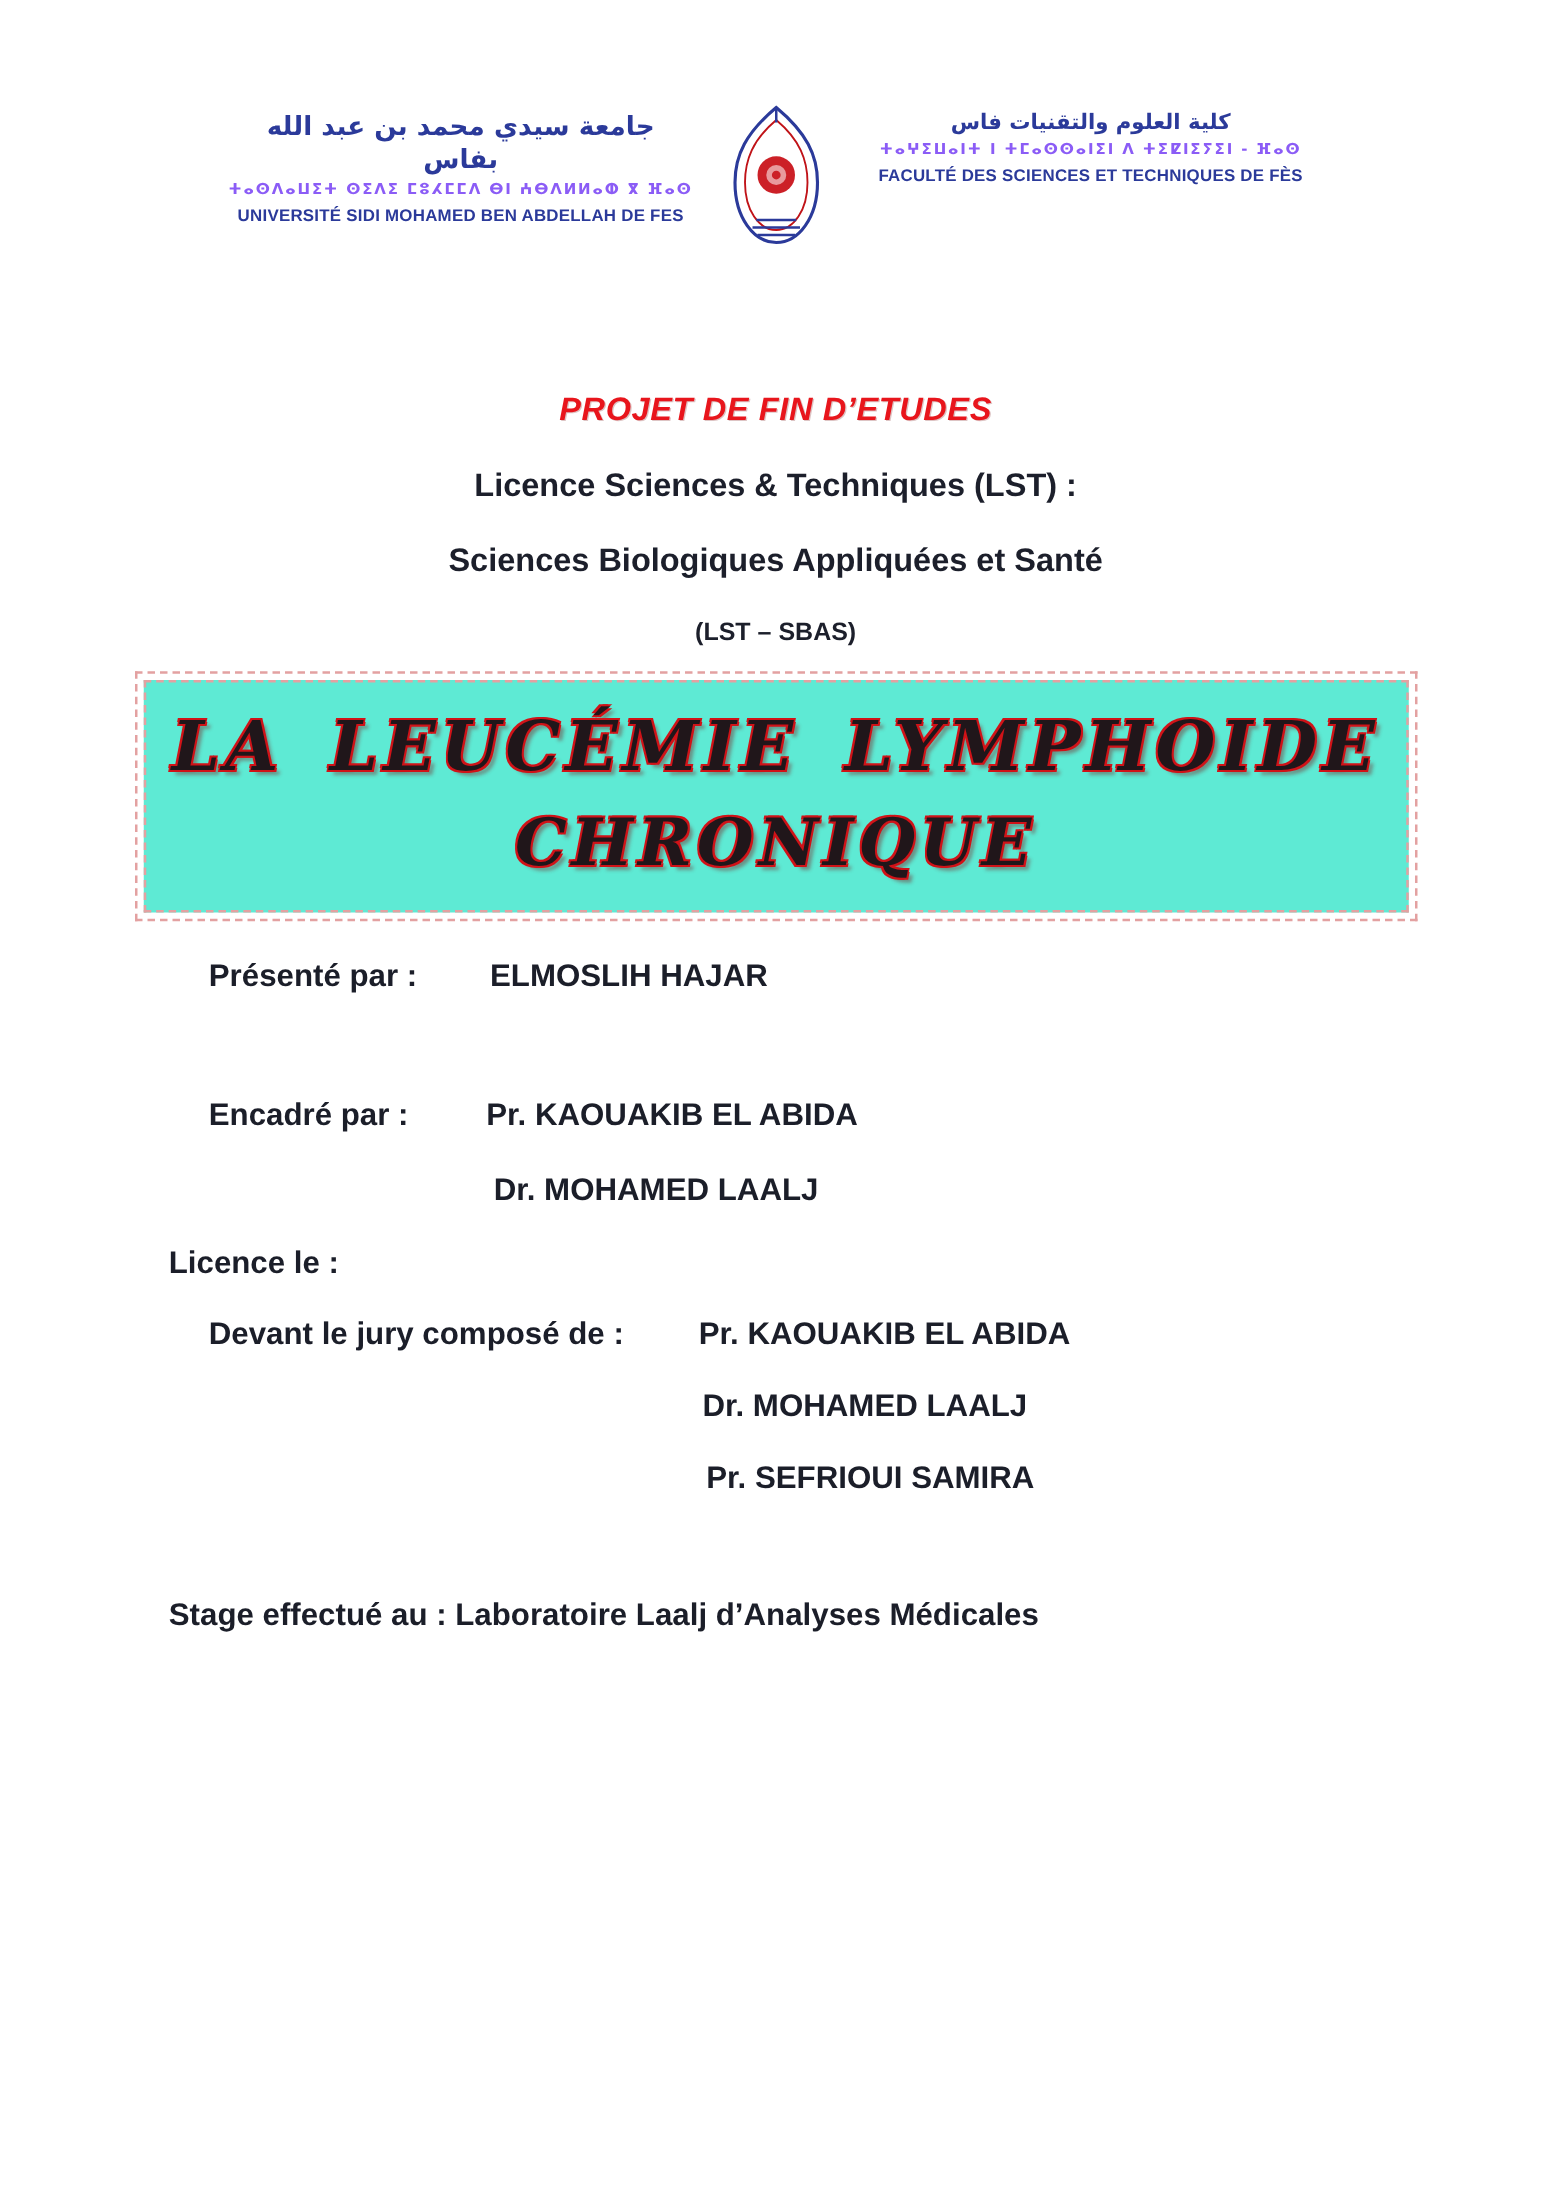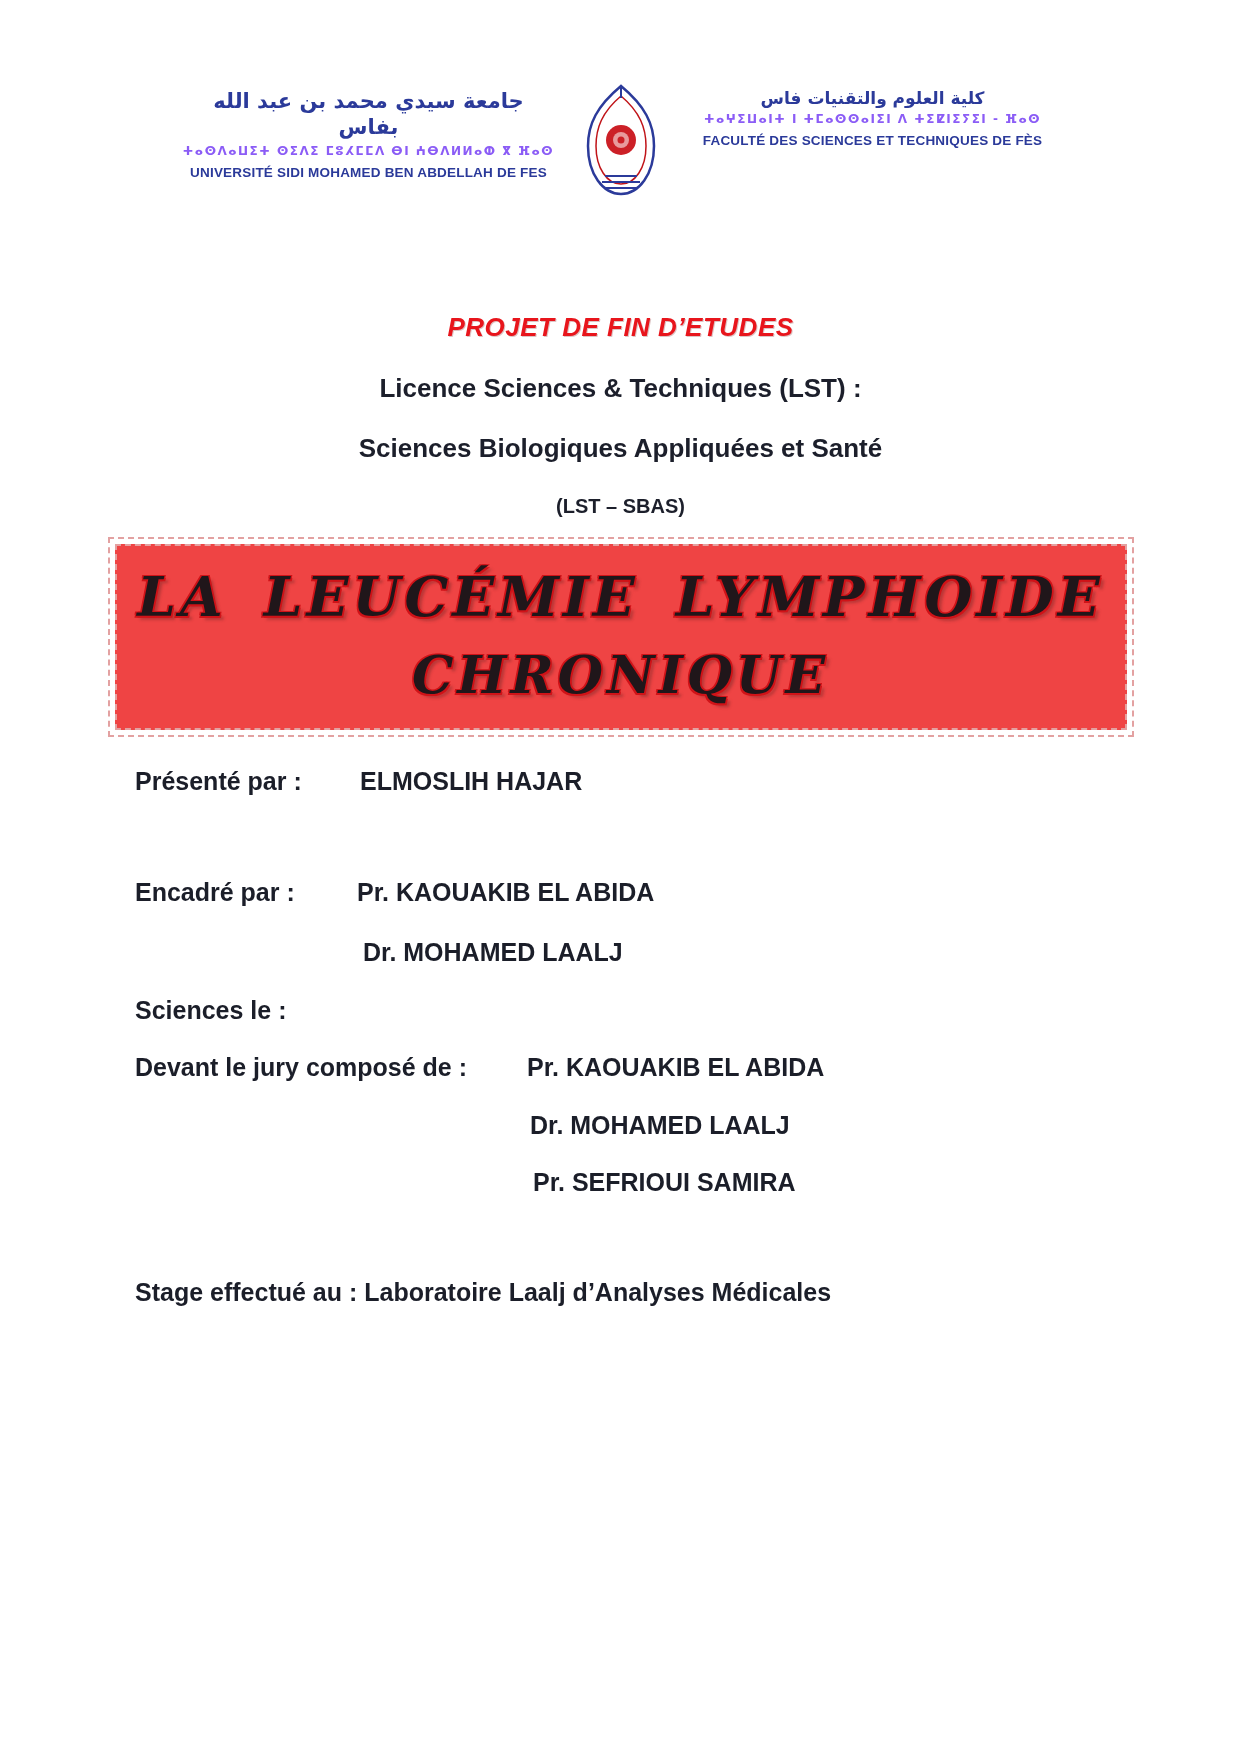--- a/index.html
+++ b/index.html
@@ -38,40 +38,40 @@
   .t-degree  { text-align:center; margin-top:28px; font-size:26px; font-weight:bold; line-height:32px; }
   .t-program { text-align:center; margin-top:28px; font-size:26px; font-weight:bold; line-height:32px; }
   .t-abbrev  { text-align:center; margin-top:26px; font-size:20px; font-weight:bold; line-height:32px; }
 
   
   .title-box {
     width:1012px; margin:22px auto 0;
     border:2px dashed #e3a1a1;
     outline:2px dashed #e3a1a1; outline-offset:5px;
     padding:18px 10px 22px;
-    text-align:center; background:#ef4444;
+    text-align:center; background:#5eead4;
   }
   .thesis-line {
     font-family:"DejaVu Serif", serif;
     font-weight:bold; font-style:italic;
     color:#20161a; letter-spacing:4px; word-spacing:14px;
     text-shadow:
       -1.5px -1.5px 0 #d01318,
        1.5px -1.5px 0 #d01318,
       -1.5px  1.5px 0 #d01318,
        1.5px  1.5px 0 #d01318,
        4px 4px 3px rgba(120,40,40,.45);
   }
   .thesis-1 { font-size:55px; line-height:66px; }
   .thesis-2 { font-size:52px; line-height:62px; margin-top:14px; }
 
   
   .info { padding-left:135px; padding-right:60px; }
   .row { display:flex; font-size:25px; font-weight:bold; line-height:31px; color:#1b1e29; }
-  .lbl { flex:0 0 auto; }
+  .lbl { flex:0 0 auto;margin-left:32px; }
   .w222 { width:222px; } .w225 { width:225px; } .w228 { width:228px; }
   .w392 { width:392px; } .w395 { width:395px; } .w398 { width:398px; }
   .w160 { width:160px; }
   .mt36 { margin-top:36px; } .mt80 { margin-top:80px; } .mt29 { margin-top:29px; }
   .mt27 { margin-top:27px; } .mt26 { margin-top:26px; } .mt79 { margin-top:79px; }
 </style>
 </head>
 <body>
 
 <div class="page">
@@ -123,21 +123,21 @@
       <span class="lbl w222">Encadré par   :</span>
       <span>Pr. KAOUAKIB EL ABIDA</span>
     </div>
 
     <div class="row mt29">
       <span class="lbl w228"></span>
       <span>Dr. MOHAMED LAALJ</span>
     </div>
 
     <div class="row mt27">
-      <span>Sciences le    :</span>
+      <span>Licence le    :</span>
     </div>
 
     <div class="row mt26">
       <span class="lbl w392">Devant le jury composé de :</span>
       <span>Pr. KAOUAKIB EL ABIDA</span>
     </div>
 
     <div class="row mt27">
       <span class="lbl w395"></span>
       <span>Dr. MOHAMED LAALJ</span>

